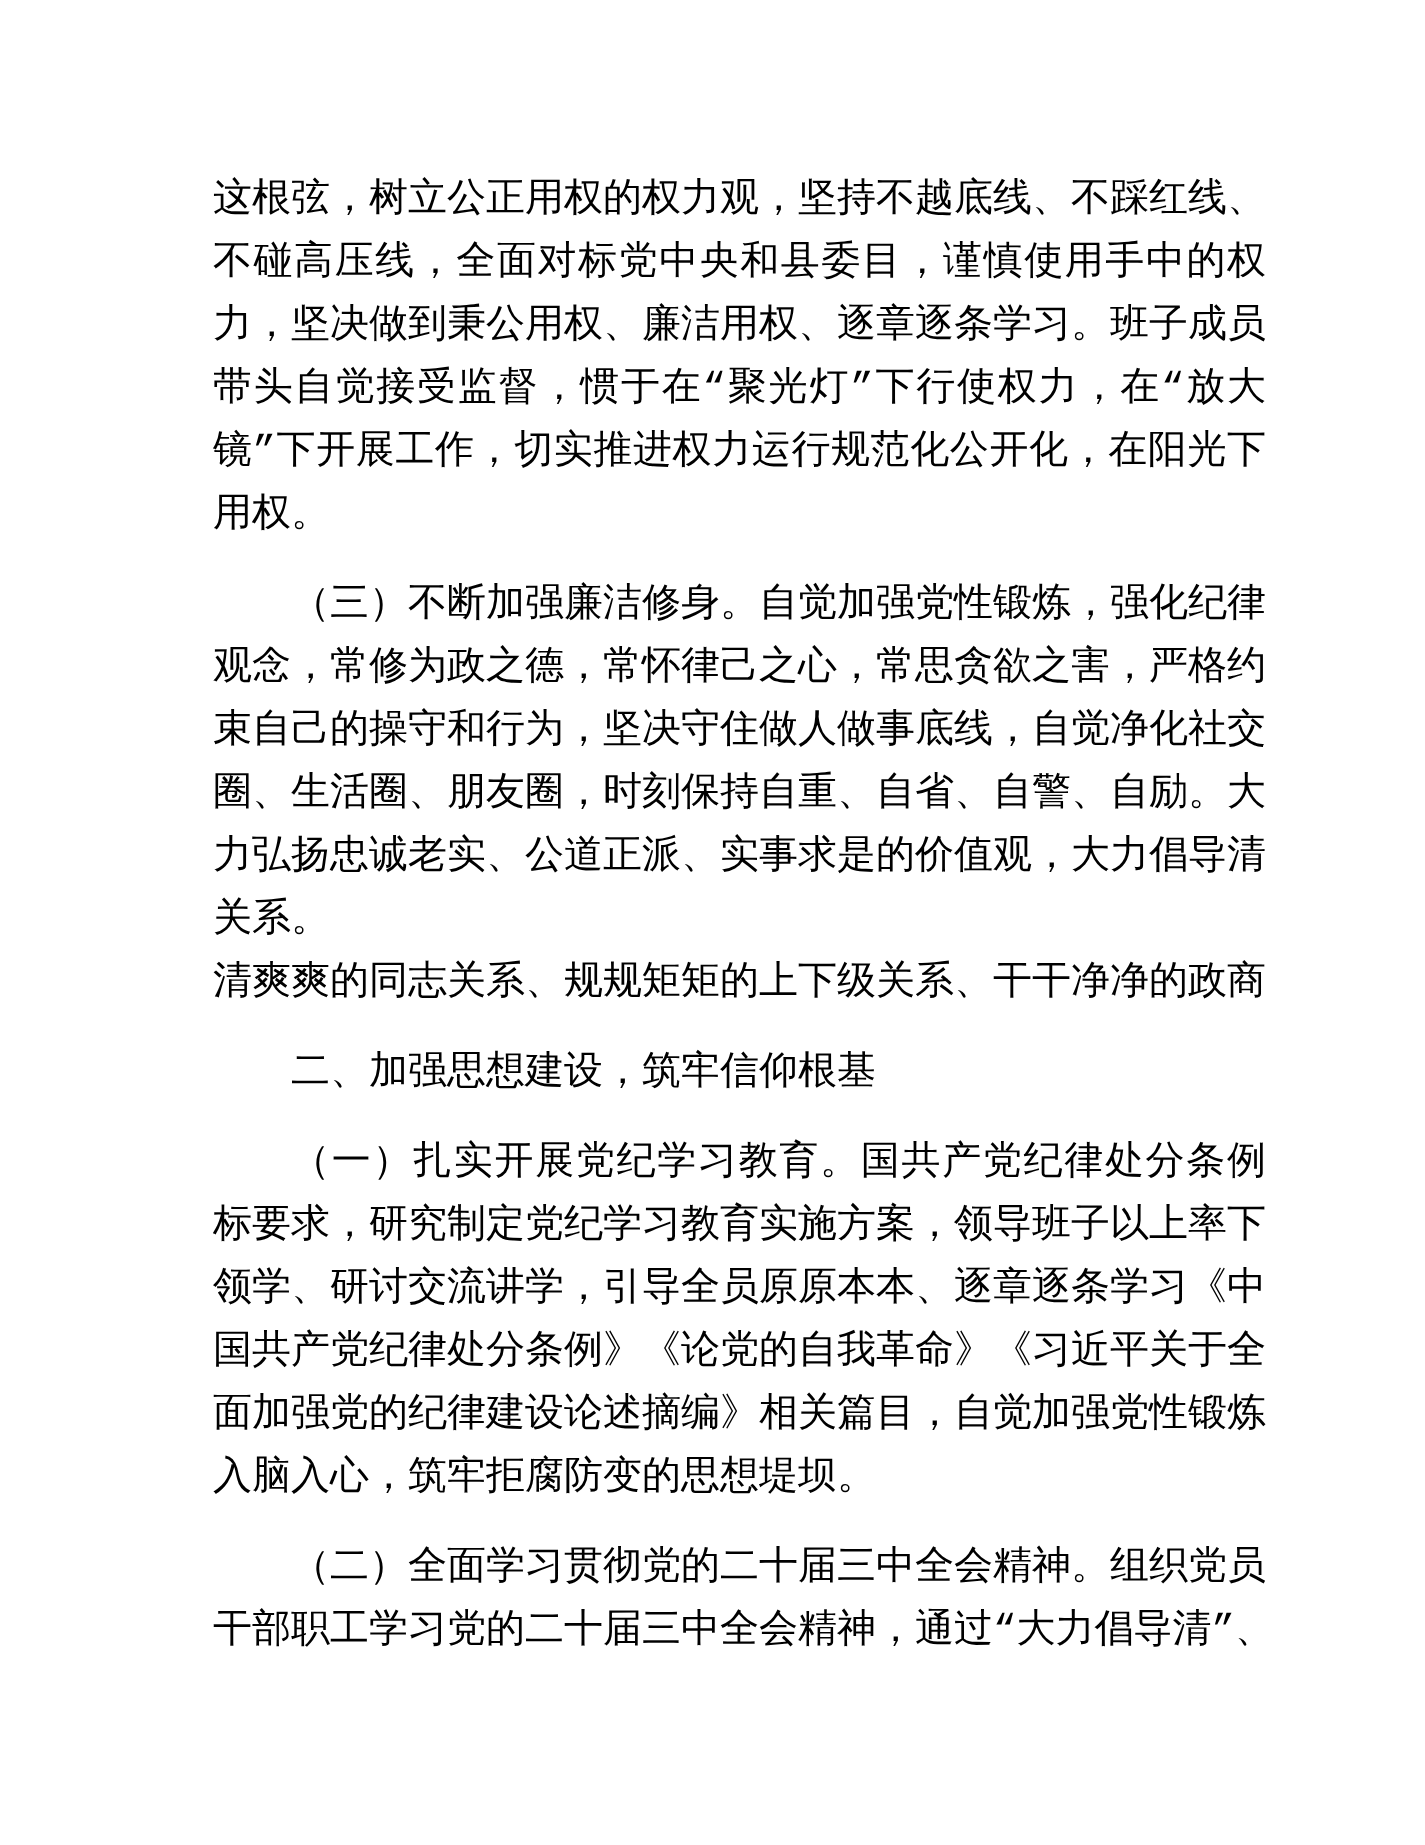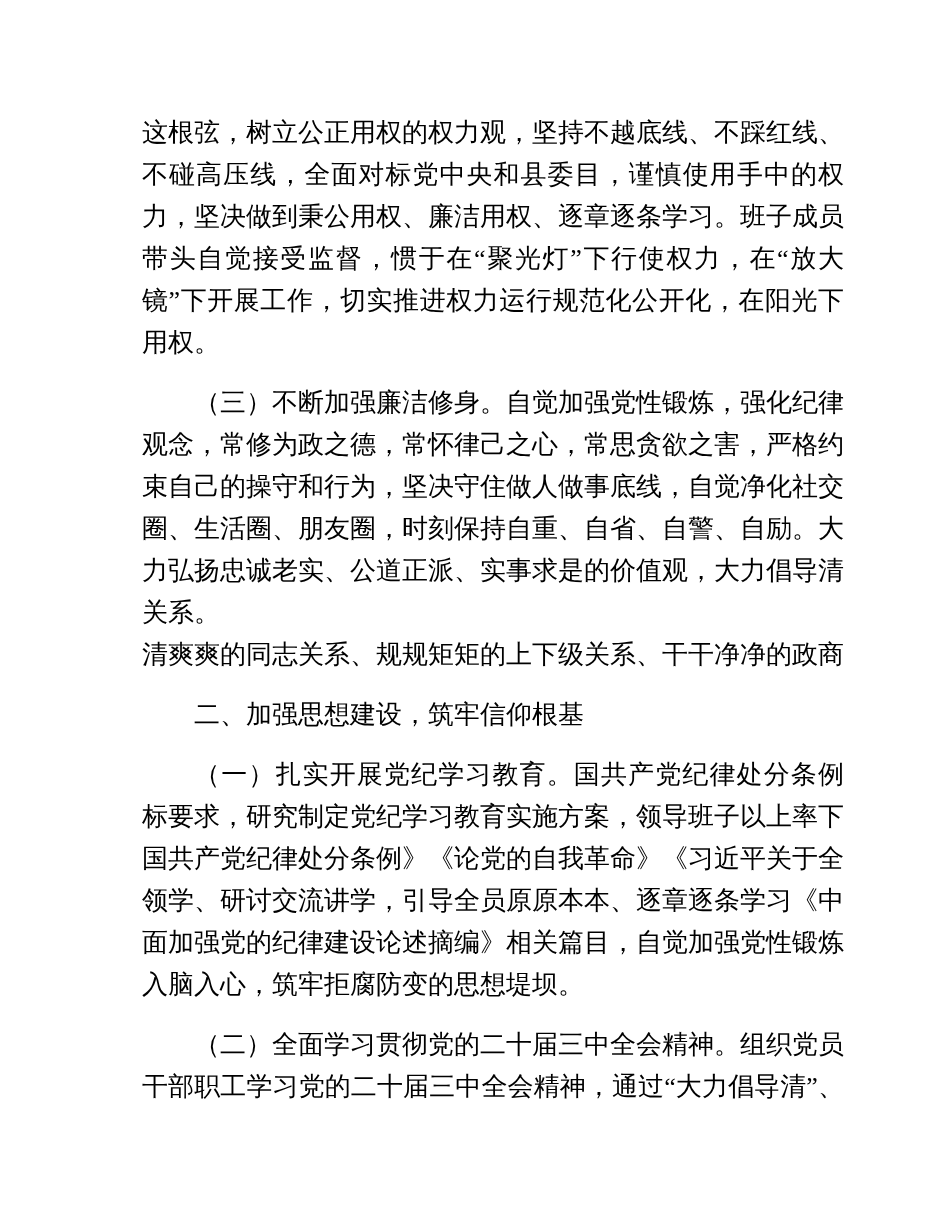--- a/index.html
+++ b/index.html
@@ -48,21 +48,21 @@
   }
   
   .line.indent {
     text-indent: 52px;
   }
 </style>
 </head>
 <body>
 
 <div class="page">
-  <div class="doc-body" id="doc-body" style="background: rgb(255, 255, 255); color: rgb(0, 0, 0);">
+  <div class="doc-body" id="doc-body" style="background: rgb(255, 255, 255); color: rgb(0, 0, 0); font-family: Liberation Mono, monospace;">
       <div class="para">
         <div class="line just">这根弦，树立公正用权的权力观，坚持不越底线、不踩红线、</div>
         <div class="line just">不碰高压线，全面对标党中央和县委目，谨慎使用手中的权</div>
         <div class="line just">力，坚决做到秉公用权、廉洁用权、逐章逐条学习。班子成员</div>
         <div class="line just">带头自觉接受监督，惯于在“聚光灯”下行使权力，在“放大</div>
         <div class="line just">镜”下开展工作，切实推进权力运行规范化公开化，在阳光下</div>
         <div class="line">用权。</div>
       </div>
       <div class="para">
         <div class="line just indent">（三）不断加强廉洁修身。自觉加强党性锻炼，强化纪律</div>
@@ -72,22 +72,22 @@
         <div class="line just">力弘扬忠诚老实、公道正派、实事求是的价值观，大力倡导清</div>
         <div class="line">关系。</div>
         <div class="line just">清爽爽的同志关系、规规矩矩的上下级关系、干干净净的政商</div>
       </div>
       <div class="para">
         <div class="line indent">二、加强思想建设，筑牢信仰根基</div>
       </div>
       <div class="para">
         <div class="line just indent">（一）扎实开展党纪学习教育。国共产党纪律处分条例</div>
         <div class="line just">标要求，研究制定党纪学习教育实施方案，领导班子以上率下</div>
+        <div class="line just">领学、研讨交流讲学，引导全员原原本本、逐章逐条学习《中</div>
         <div class="line just">国共产党纪律处分条例》《论党的自我革命》《习近平关于全</div>
-        <div class="line just">领学、研讨交流讲学，引导全员原原本本、逐章逐条学习《中</div>
         <div class="line just">面加强党的纪律建设论述摘编》相关篇目，自觉加强党性锻炼</div>
         <div class="line">入脑入心，筑牢拒腐防变的思想堤坝。</div>
       </div>
       <div class="para">
         <div class="line just indent">（二）全面学习贯彻党的二十届三中全会精神。组织党员</div>
         <div class="line just">干部职工学习党的二十届三中全会精神，通过“大力倡导清”、</div>
       </div>
     </div>
 </div>
 

